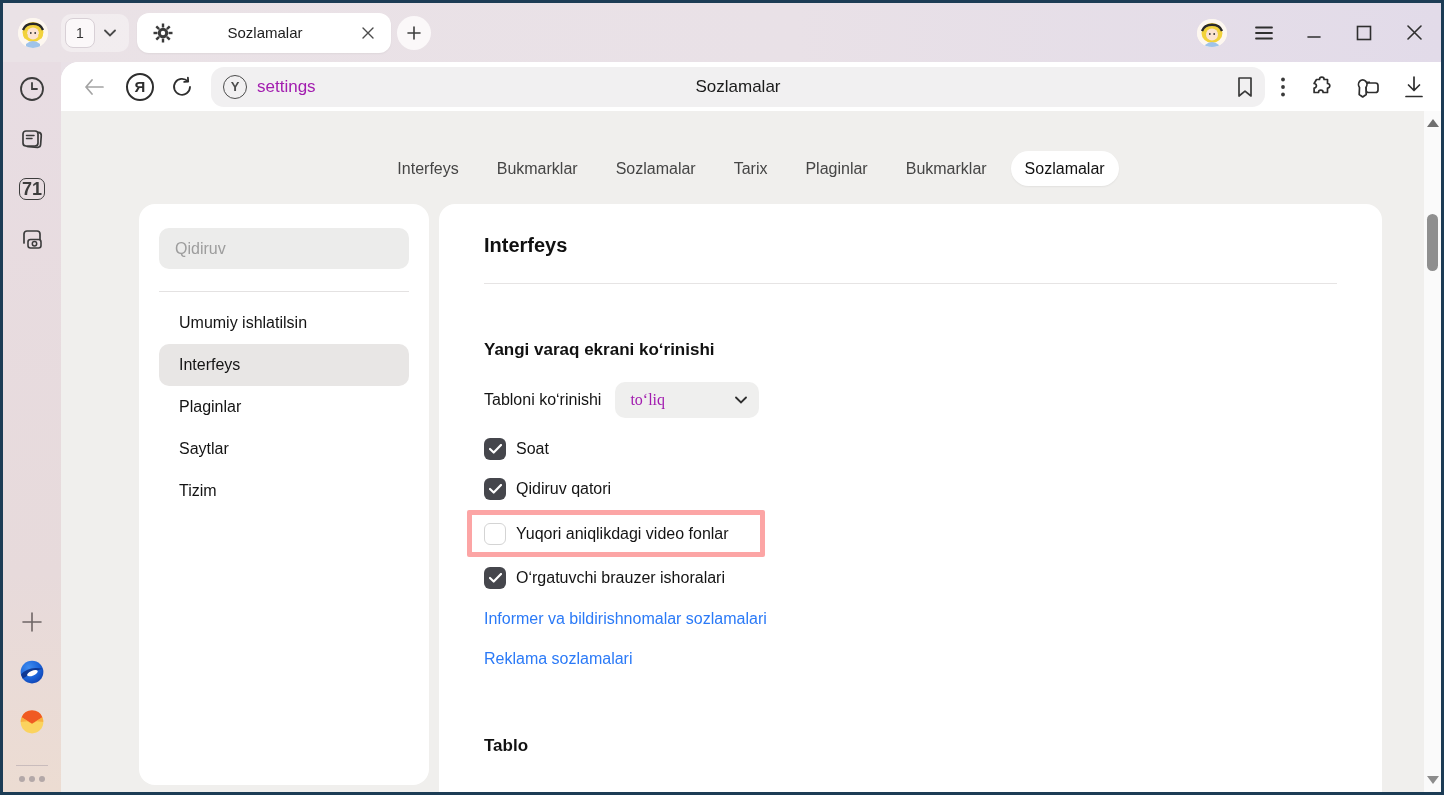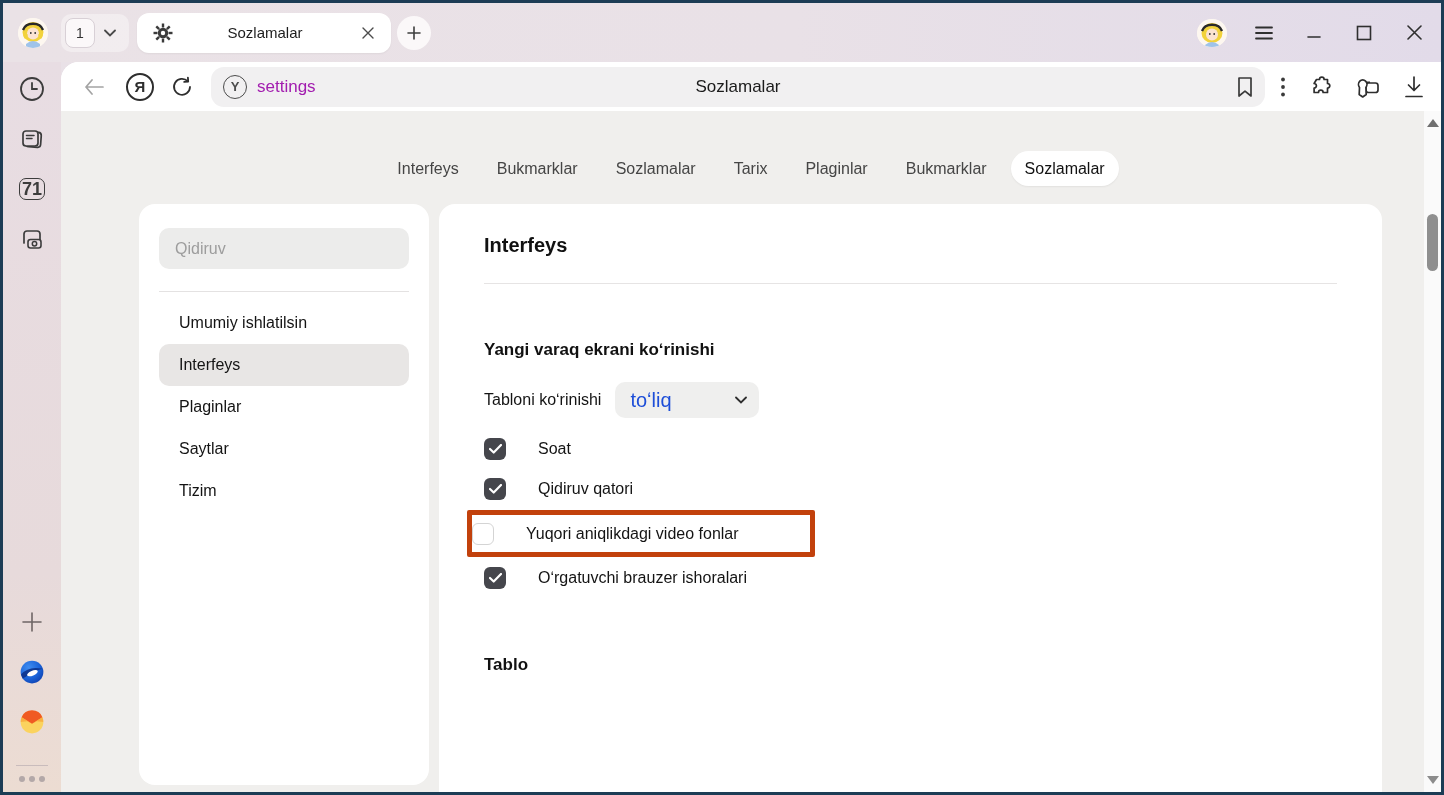--- a/index.html
+++ b/index.html
@@ -77,26 +77,26 @@
   .cb.checked { background:#45464c; }
   .cb.unchecked { background:#fff; border:1px solid #d4d4d4; }
   .cb.disabled { background:#dadada; }
   .clipped .lbl { font-size:16px; color:#b9b9b9; white-space:nowrap; }
 
   .sec-h { font-size:17px; font-weight:bold; color:#111; }
   .sec1-h { margin-top:56px; }
   .tablo-row { margin-top:22px; display:flex; align-items:center; }
   .tablo-label { font-size:16px; color:#141414; }
   .select { margin-left:14px; width:144px; height:36px; background:#efefee; border-radius:10px; display:flex; align-items:center; padding:0 12px 0 15px; cursor:default; }
-  .select .val { font-size:20px; color:#1d4ed8; flex:1; }
-
-  .opt-row { height:40px; display:flex; align-items:center; gap:32px; }
+  .select .val { font-size:16px; color:#a21caf; flex:1;font-family:Liberation Serif, serif; }
+
+  .opt-row { height:40px; display:flex; align-items:center; gap:10px; }
   .opt-row .lbl { font-size:16px; color:#141414; white-space:nowrap; }
   .opts { margin-top:11px; }
-  .hl-wrap { border:5px solid #c2410c; border-radius:2px; margin-left:-17px; padding:0 10px 0 0; width:348px; margin-top:1px; margin-bottom:1px; }
+  .hl-wrap { border:5px solid #fca5a5; border-radius:2px; margin-left:-17px; padding:0 10px 0 12px; width:298px; margin-top:1px; margin-bottom:1px; }
   .hl-wrap .opt-row { height:37px; }
 
   .link-row { height:40px; display:flex; align-items:center; font-size:16px; color:#2b7af7; cursor:pointer; }
   .links { margin-top:1px; }
   .sec2-h { margin-top:57px; }
 
   svg { display:block; }
 </style>
 </head>
 <body>
@@ -387,20 +387,24 @@
               <div class="opt-row">
                 <span class="cb checked">
                   <svg width="13" height="10" viewBox="0 0 13 10">
                       <polyline points="1,5 4.7,8.5 12,1" fill="none" stroke="#fff" stroke-width="2.2" stroke-linecap="round" stroke-linejoin="round"></polyline>
                     </svg>
                 </span>
                 <span class="lbl">Oʻrgatuvchi brauzer ishoralari</span>
               </div>
             </div>
 
+            <div class="links">
+              <div class="link-row">Informer va bildirishnomalar sozlamalari</div>
+              <div class="link-row">Reklama sozlamalari</div>
+            </div>
 
             <div class="sec-h sec2-h">Tablo</div>
 
           </div>
         </div>
 
         <div class="scrollbar">
           <div class="sb-up"></div>
           <div class="sb-thumb"></div>
           <div class="sb-down"></div>

